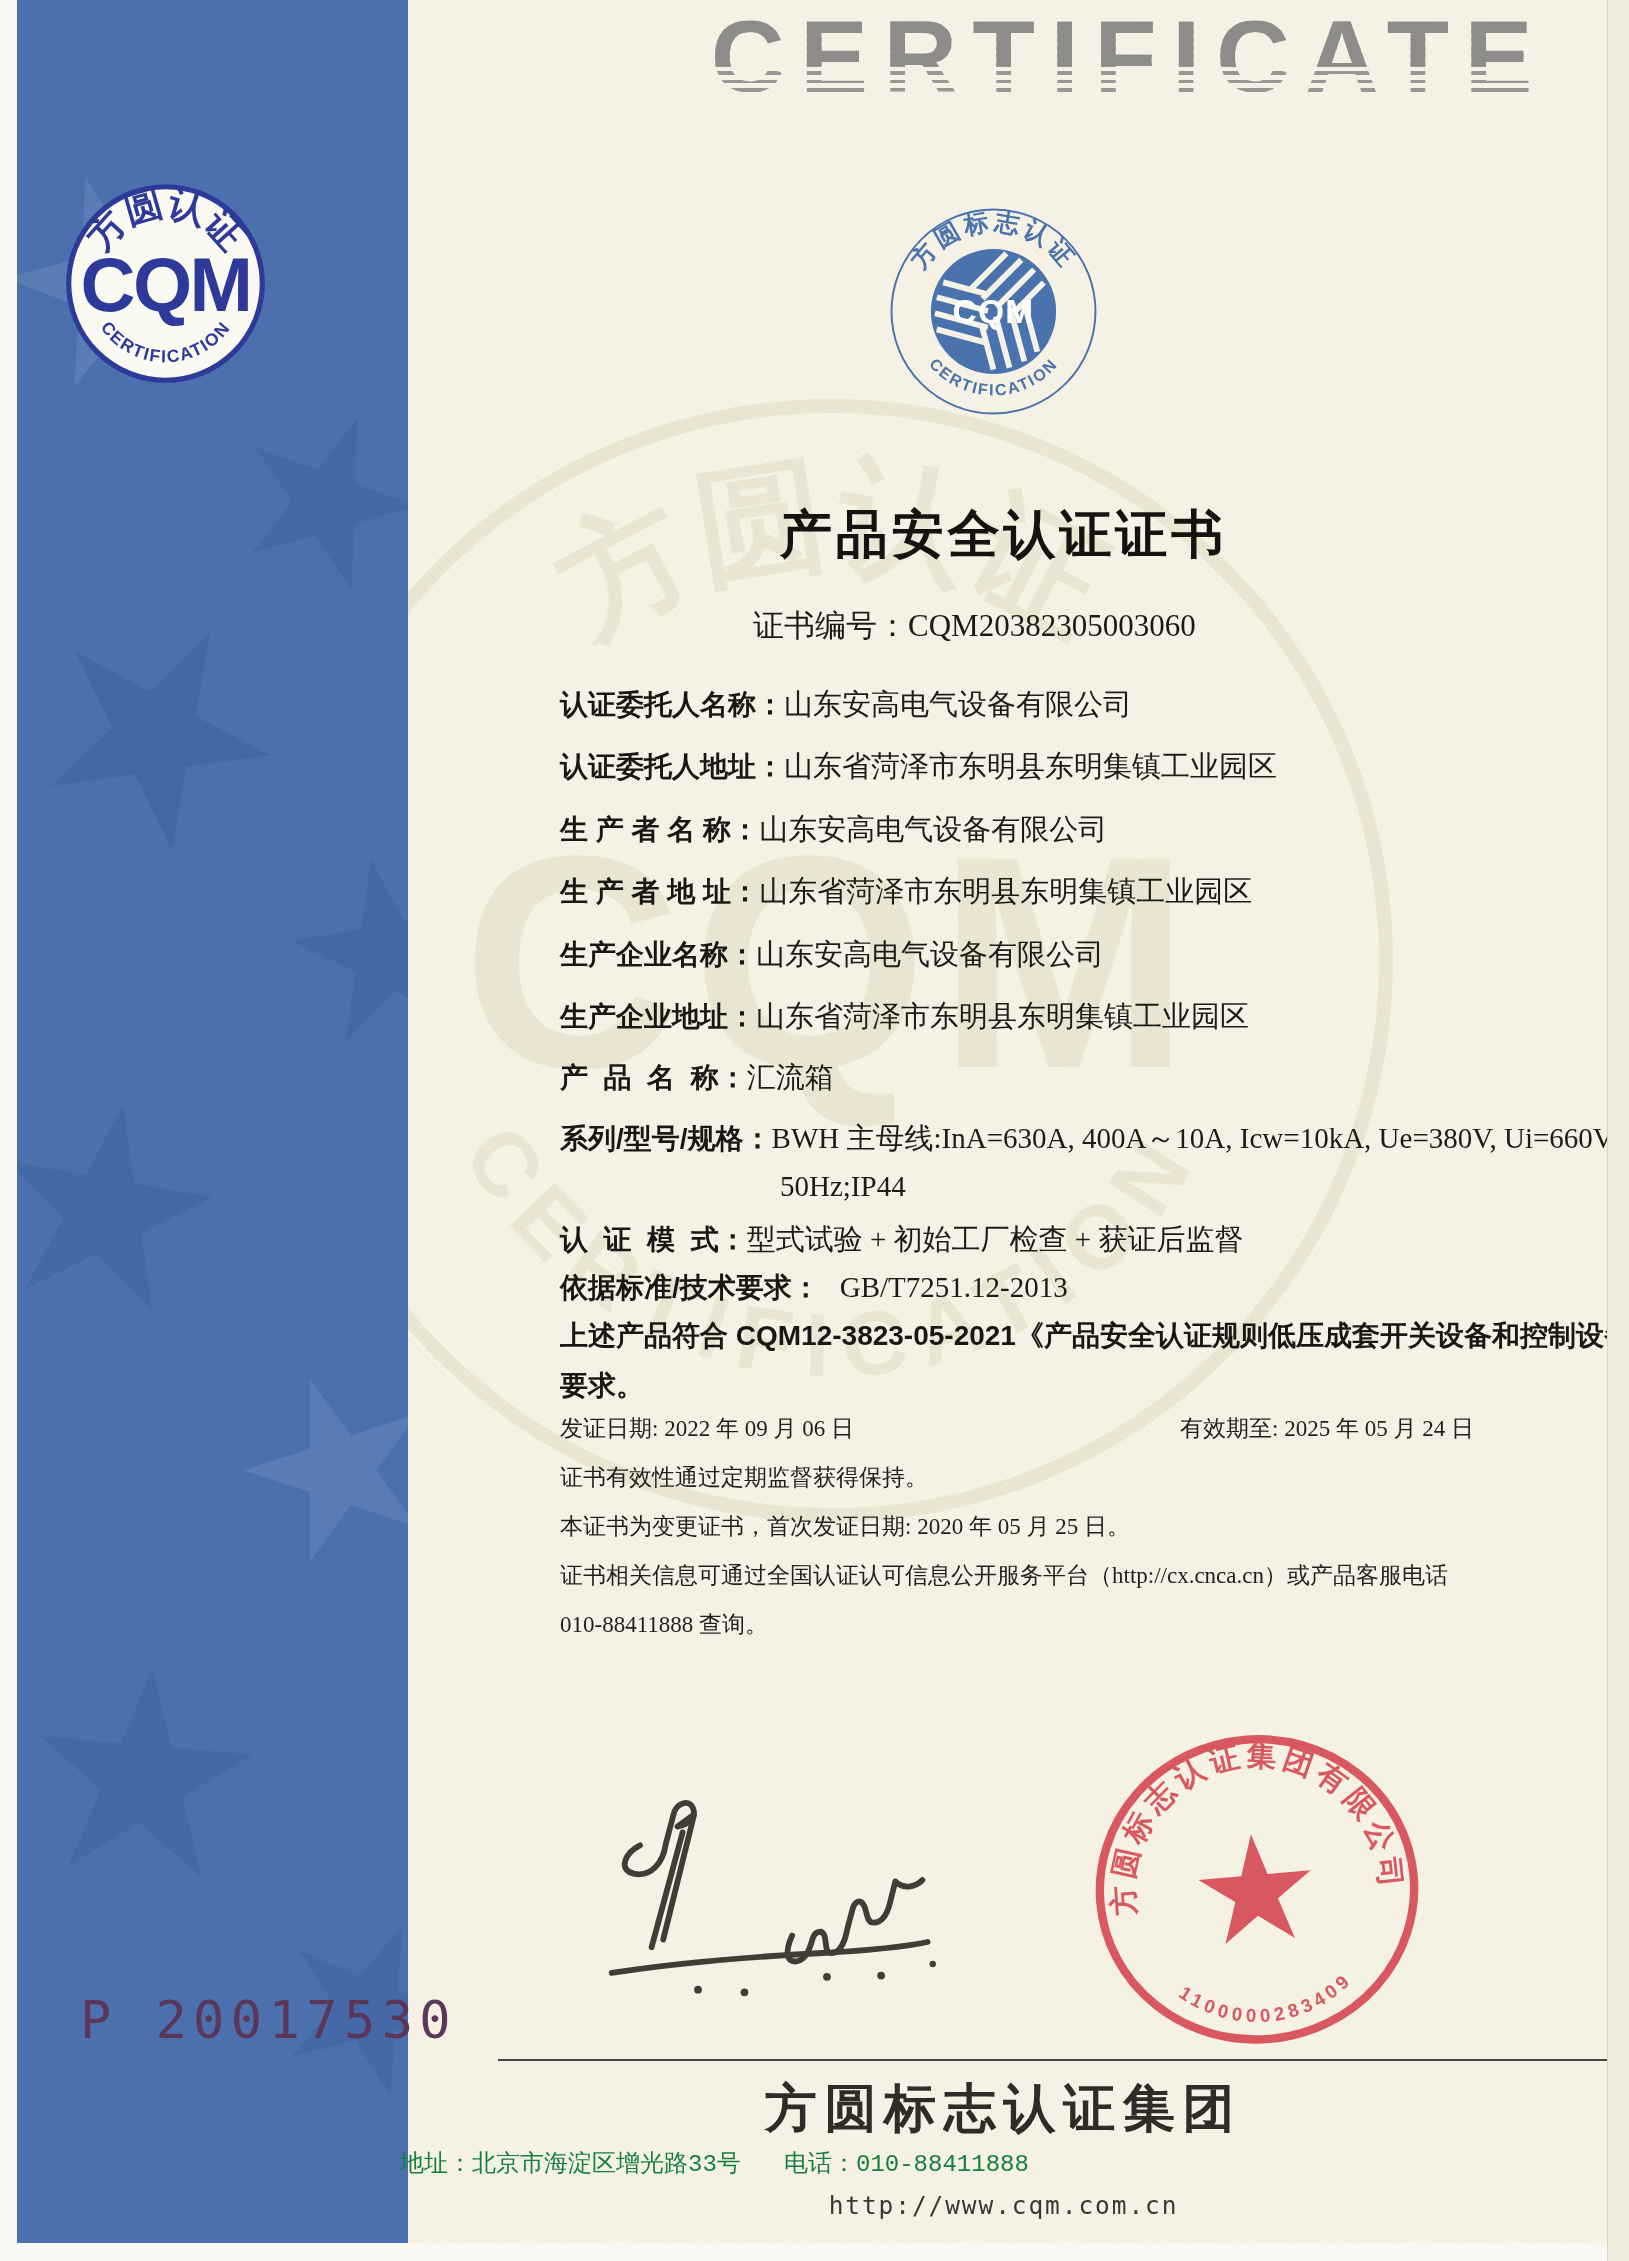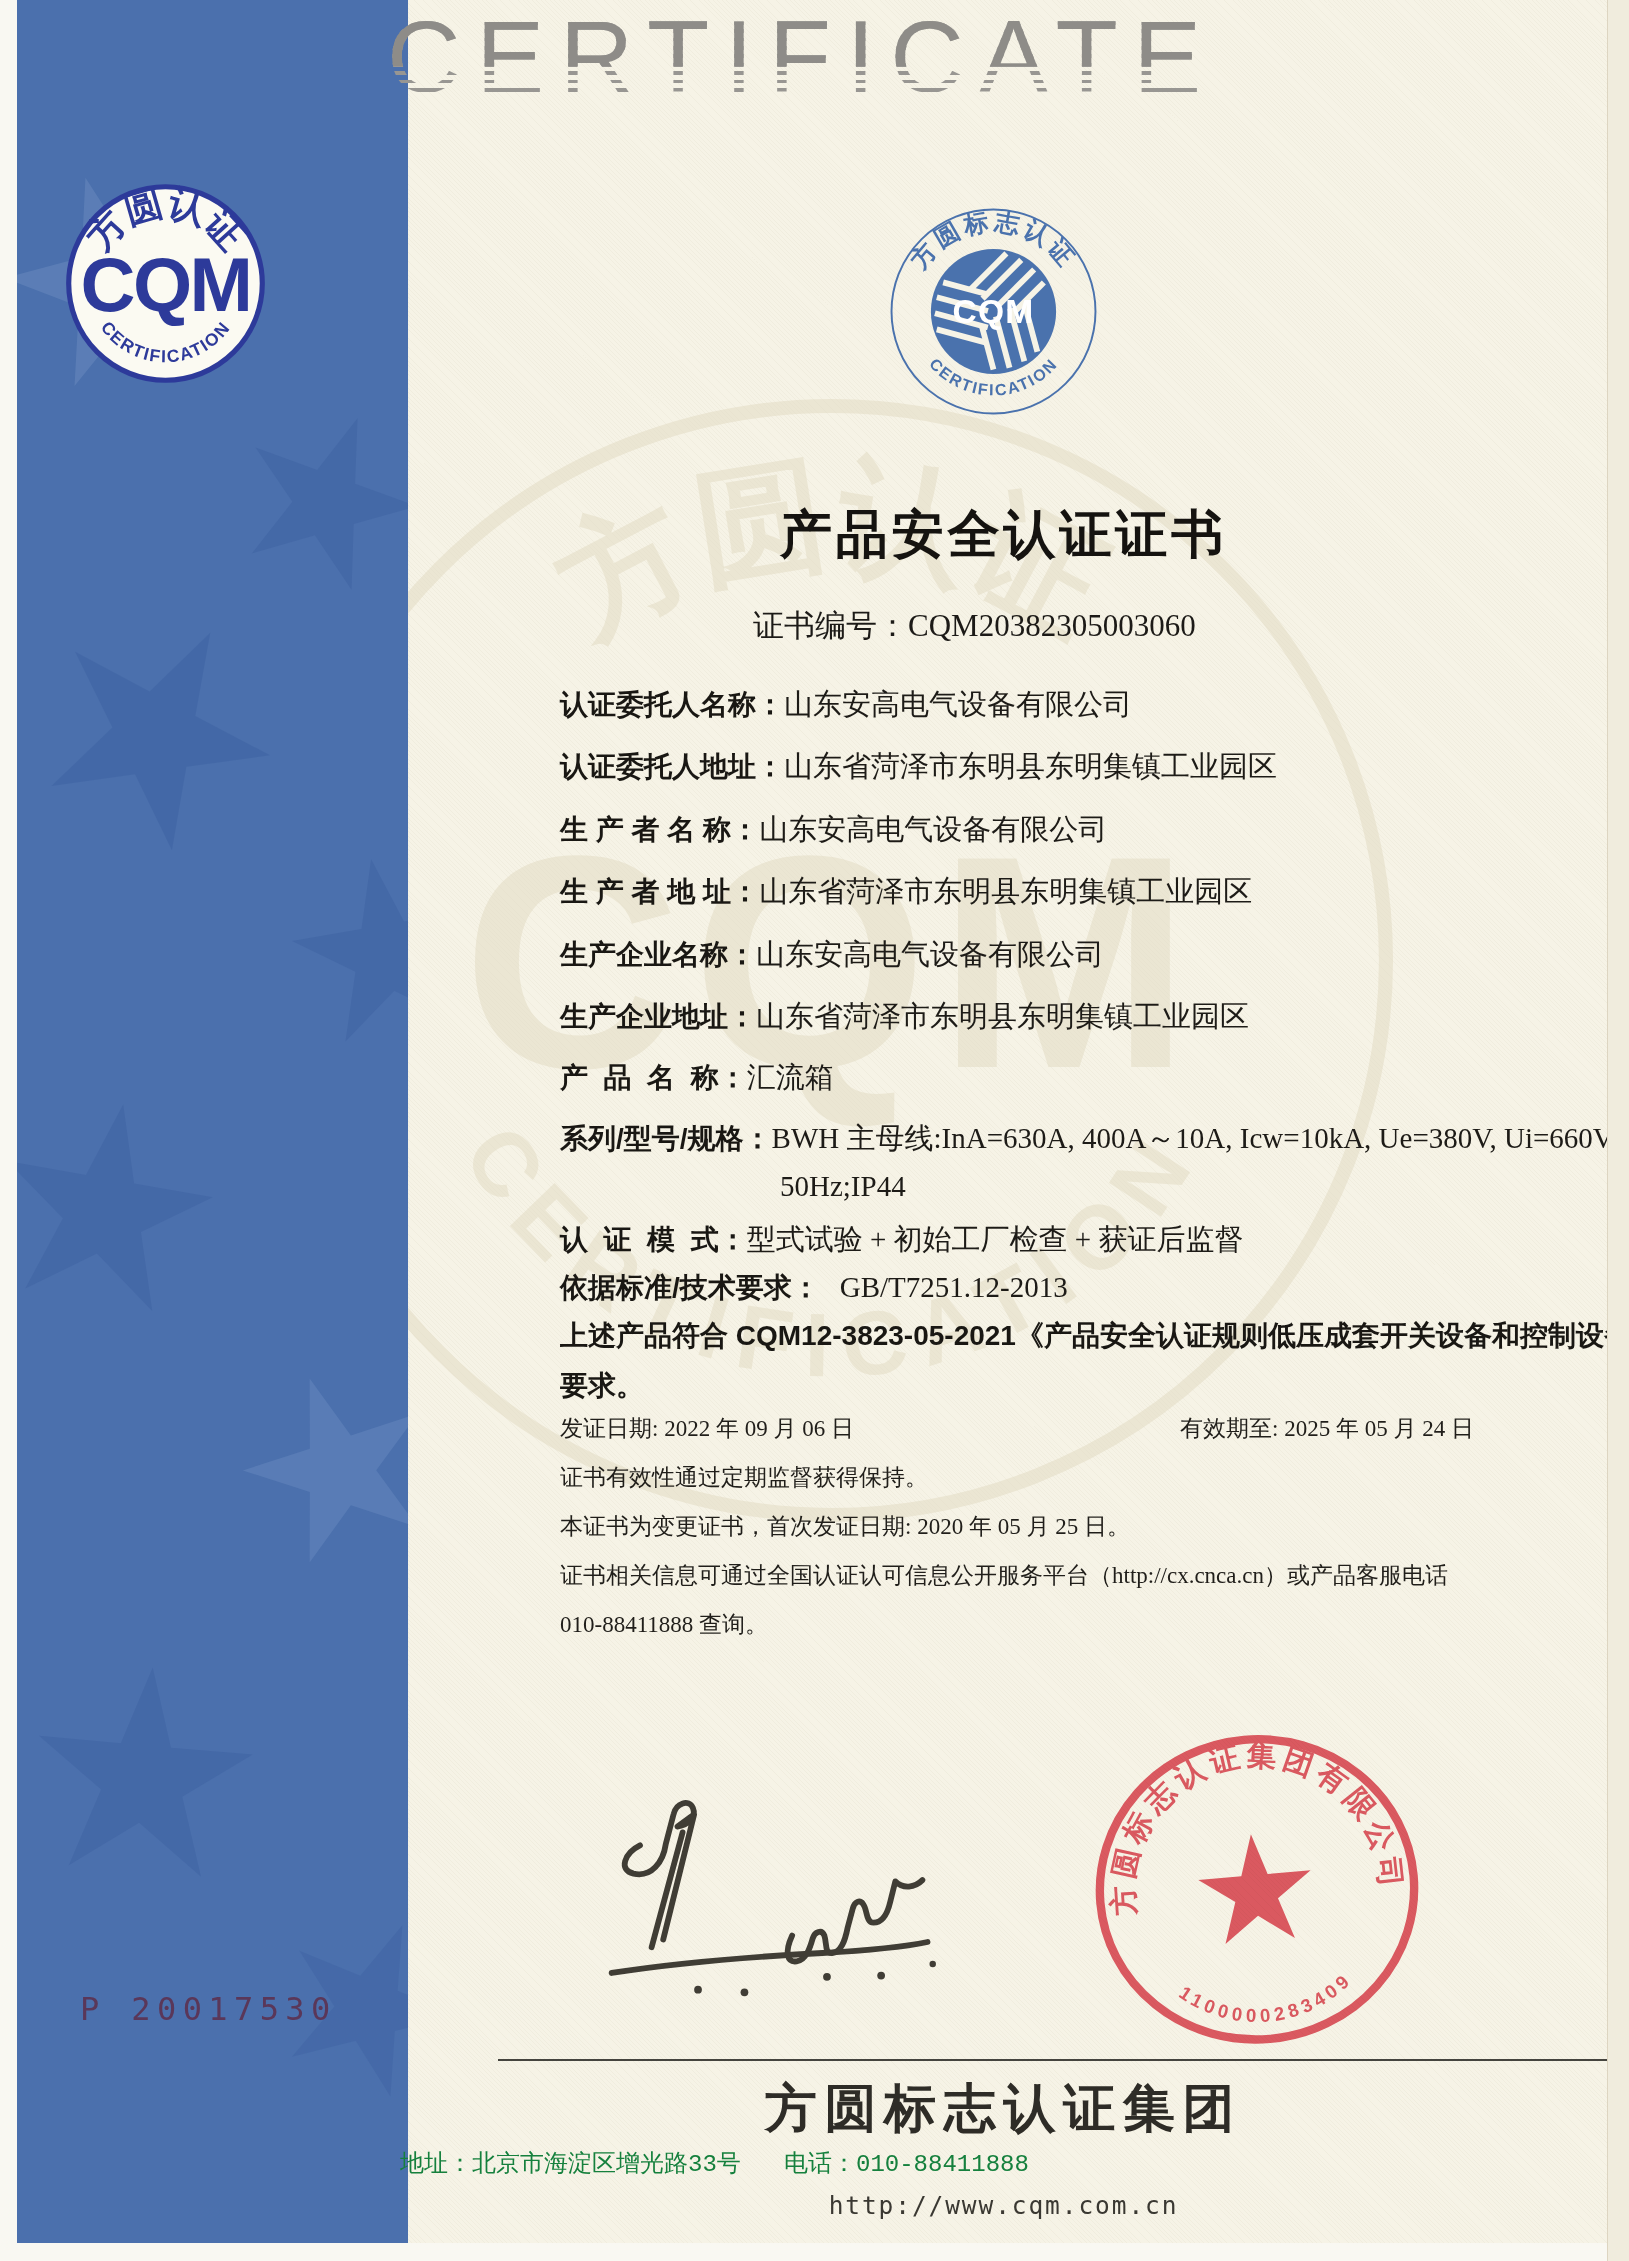--- a/index.html
+++ b/index.html
@@ -8,24 +8,24 @@
        background:#f6f3e6;}
   .paper-texture{position:absolute;inset:0;z-index:0;
        background:repeating-linear-gradient(45deg, rgba(150,140,105,0.06) 0 0.6px, transparent 0.6px 3.2px);}
   .abs{position:absolute;}
   
   .left-margin{left:0;top:0;width:17px;height:2261px;background:#f9f8f2;z-index:3;}
   .sidebar{left:17px;top:0;width:391px;height:2243px;background:#4b70ad;overflow:hidden;z-index:2;}
   .sidebar svg.stars{position:absolute;left:0;top:0;}
   .sidebar-logo{position:absolute;left:13px;top:148px;width:271px;height:271px;}
   .serial{position:absolute;left:80px;top:1990px;font-family:"DejaVu Sans Mono",monospace;
-          font-size:32px;letter-spacing:6.4px;color:#5a3759;z-index:3;white-space:pre;}
-  
-  .cert-word{left:387px;top:3.9px;width:1161px;text-align:left;z-index:3;
-      font-family:"Liberation Sans","DejaVu Sans",sans-serif;font-weight:normal;
+          font-size:52px;letter-spacing:6.4px;color:#5a3759;z-index:3;white-space:pre;}
+  
+  .cert-word{left:387px;top:3.9px;width:1161px;text-align:right;z-index:3;
+      font-family:"Liberation Sans","DejaVu Sans",sans-serif;font-weight:bold;
       font-size:102px;letter-spacing:15.5px;line-height:1.05;color:transparent;
       background-image:
         linear-gradient(to bottom,#8e8c88 0,#8e8c88 62px,rgba(142,140,136,0) 62px),
         repeating-linear-gradient(to bottom,#989692 0 3.9px,rgba(152,150,146,0) 3.9px 8.4px);
       -webkit-background-clip:text;background-clip:text;white-space:pre;}
   .center-logo{left:887px;top:205px;width:213px;height:213px;z-index:3;}
   .page-title{left:400px;top:500px;width:1207px;text-align:center;z-index:3;
       font-size:52px;font-weight:bold;color:#151310;letter-spacing:3.9px;white-space:pre;}
   .certno{left:753px;top:605px;z-index:3;font-size:31px;color:#1c1a17;white-space:pre;}
   

